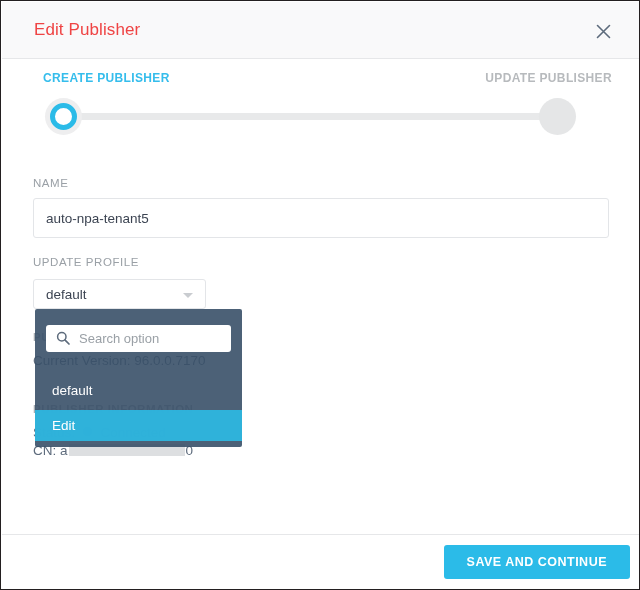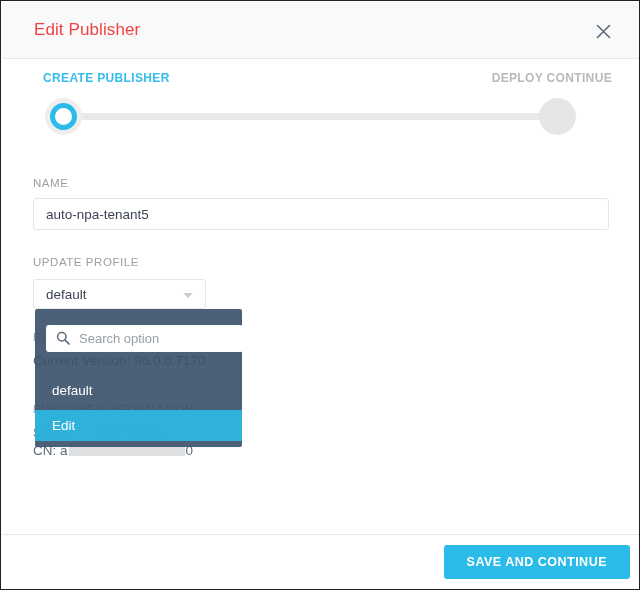--- a/index.html
+++ b/index.html
@@ -125,21 +125,21 @@
     letter-spacing: 0.55px;
   }
   .lbl-name    { left: 31px; top: 26px; }
   .lbl-profile { left: 31px; top: 105px; text-align: right; }
 
   .text-input {
     position: absolute;
     left: 31px;
     top: 47px;
     width: 576px;
-    height: 32px;
+    height: 40px;
     box-sizing: border-box;
     padding: 0 12px;
     font-family: "Liberation Sans", sans-serif;
     font-size: 13.5px;
     color: #3c4452;
     background: #ffffff;
     border: 1px solid #e3e5e8;
     border-radius: 3px;
     outline: none;
   }
@@ -223,21 +223,20 @@
     overflow: hidden;
   }
   .dd-search-wrap {
     position: absolute;
     left: 11px;
     top: 16px;
     width: 185px;
     height: 27px;
     background: #ffffff;
     border-radius: 3px;
-    padding-left: 12px;
   }
   .dd-search-icon {
     position: absolute;
     left: 10px;
     top: 6px;
   }
   .dd-search-input {
     position: absolute;
     left: 31px;
     top: 0;
@@ -306,21 +305,21 @@
     <div class="modal-title">Edit Publisher</div>
     <div class="close-btn">
       <svg width="15" height="15" viewBox="0 0 15 15" aria-hidden="true">
         <path d="M1.5 1.5 L13.5 13.5 M13.5 1.5 L1.5 13.5" stroke="#5d6b7c" stroke-width="1.6" fill="none" stroke-linecap="round"></path>
       </svg>
     </div>
   </div>
 
   <div class="stepper">
     <div class="step-label left">CREATE PUBLISHER</div>
-    <div class="step-label right">DEPLOY CONTINUE</div>
+    <div class="step-label right">UPDATE PUBLISHER</div>
     <div class="track"></div>
     <div class="node node-halo-left"></div>
     <div class="node node-ring-left"></div>
     <div class="node node-right"></div>
   </div>
 
   <div class="modal-body">
 
     <div class="field-label lbl-name">NAME</div>
     <input class="text-input" type="text" value="auto-npa-tenant5" style="">

